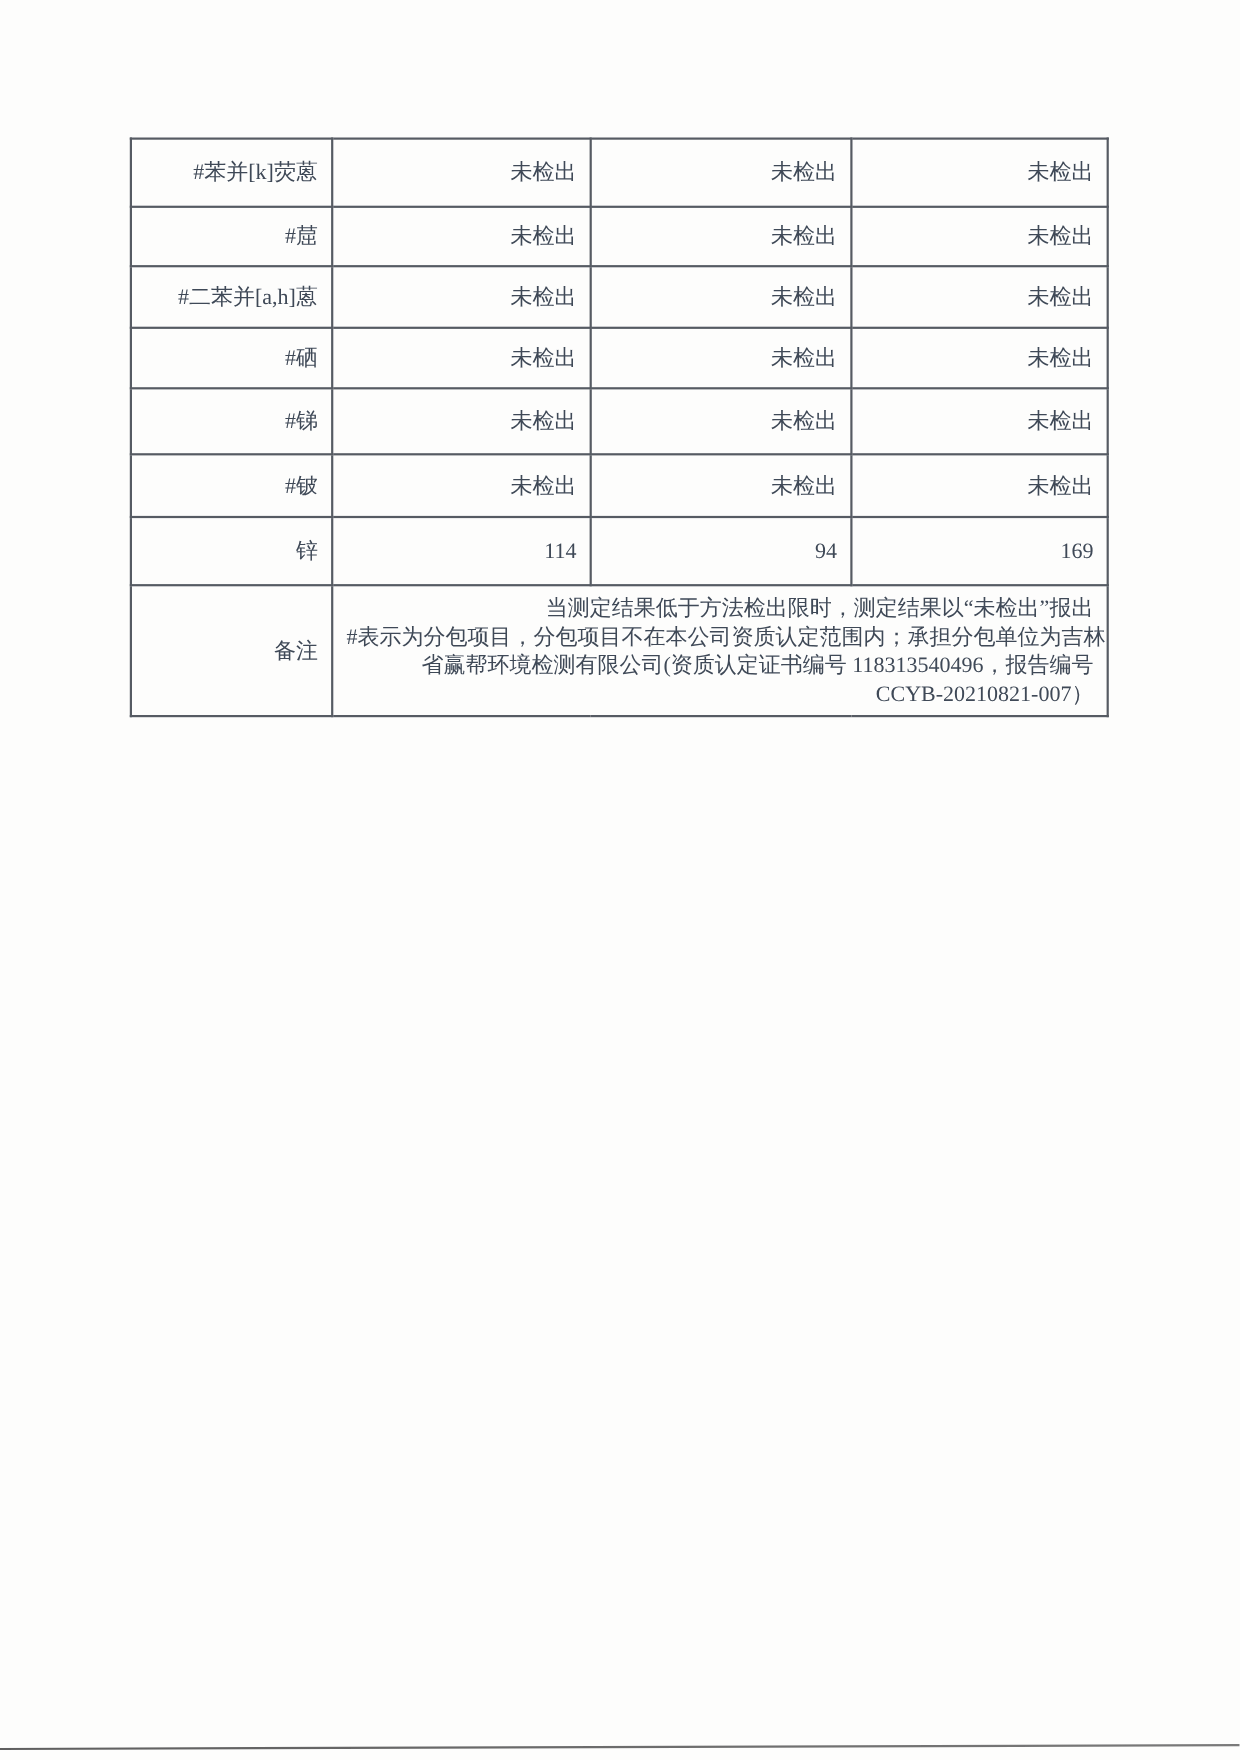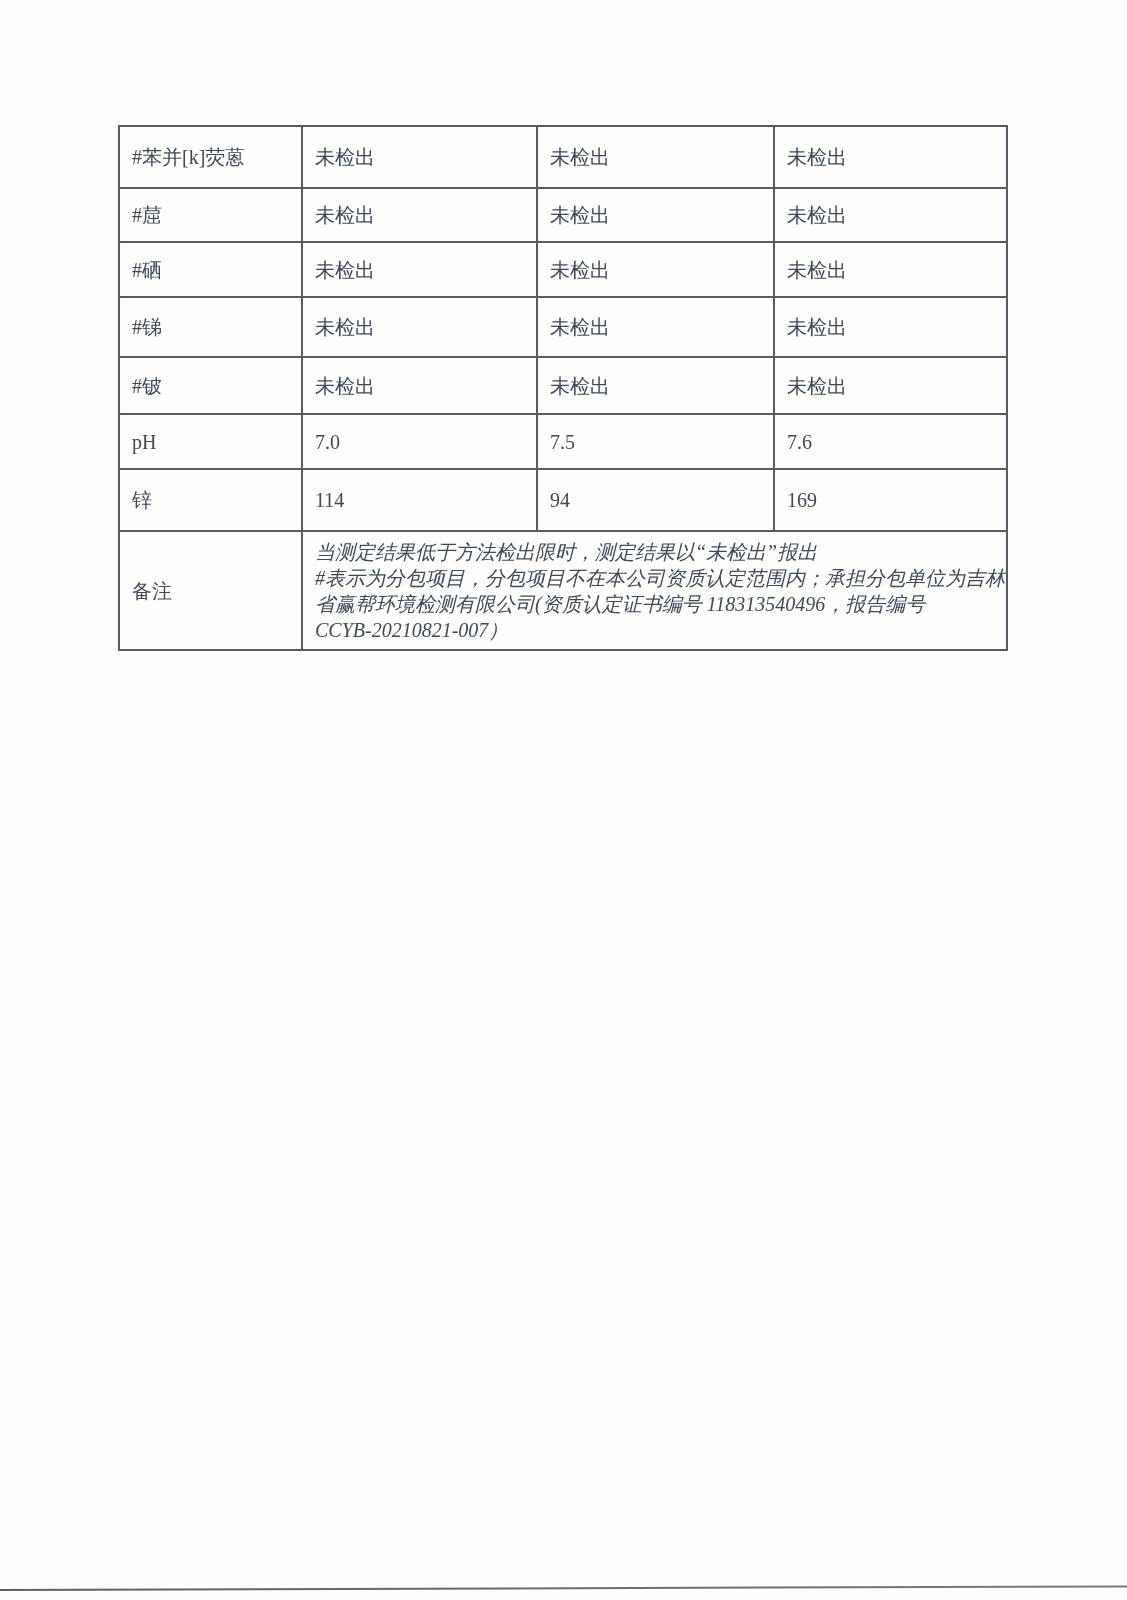--- a/index.html
+++ b/index.html
@@ -20,39 +20,38 @@
   table.results-table {
     position: absolute;
     left: 118px;
     top: 125px;
     width: 888px;
     border-collapse: collapse;
     table-layout: fixed;
   }
   table.results-table td {
     border: 2px solid #565b63;
-    text-align: left;
+    text-align: right;
     vertical-align: middle;
     font-size: 20px;
     line-height: 1.3;
     color: #3f4957;
     padding: 2px 12px;
     overflow-wrap: break-word;
     margin-top: 38px;
   }
   td.analyte-cell {
     padding: 2px 11px;
   }
   td.remark-text-cell {
     text-align: left;
     vertical-align: top;
     font-size: 19px;
     line-height: 29px;
     padding: 6px 10px 6px 14px;
-    font-style: italic;
   }
   td.remark-text-cell .remark-line {
     white-space: nowrap;
   }
   .scan-line {
     position: absolute;
     left: 0;
     top: 1589px;
     width: 1127px;
     height: 2px;
@@ -79,43 +78,43 @@
         <td>未检出</td>
         <td>未检出</td>
         <td>未检出</td>
       </tr>
       <tr style="height:54px">
         <td class="analyte-cell">#䓛</td>
         <td>未检出</td>
         <td>未检出</td>
         <td>未检出</td>
       </tr>
+      <tr style="height:56px">
+        <td class="analyte-cell">#二苯并[a,h]蒽</td>
+        <td>未检出</td>
+        <td>未检出</td>
+        <td>未检出</td>
+      </tr>
       <tr style="height:55px">
         <td class="analyte-cell">#硒</td>
         <td>未检出</td>
         <td>未检出</td>
         <td>未检出</td>
       </tr>
       <tr style="height:60px">
         <td class="analyte-cell">#锑</td>
         <td>未检出</td>
         <td>未检出</td>
         <td>未检出</td>
       </tr>
       <tr style="height:57px">
         <td class="analyte-cell">#铍</td>
         <td>未检出</td>
         <td>未检出</td>
         <td>未检出</td>
-      </tr>
-      <tr style="height:55px">
-        <td class="analyte-cell">pH</td>
-        <td>7.0</td>
-        <td>7.5</td>
-        <td>7.6</td>
       </tr>
       <tr style="height:62px">
         <td class="analyte-cell">锌</td>
         <td>114</td>
         <td>94</td>
         <td>169</td>
       </tr>
       <tr style="height:119px">
         <td class="analyte-cell">备注</td>
         <td class="remark-text-cell" colspan="3">

